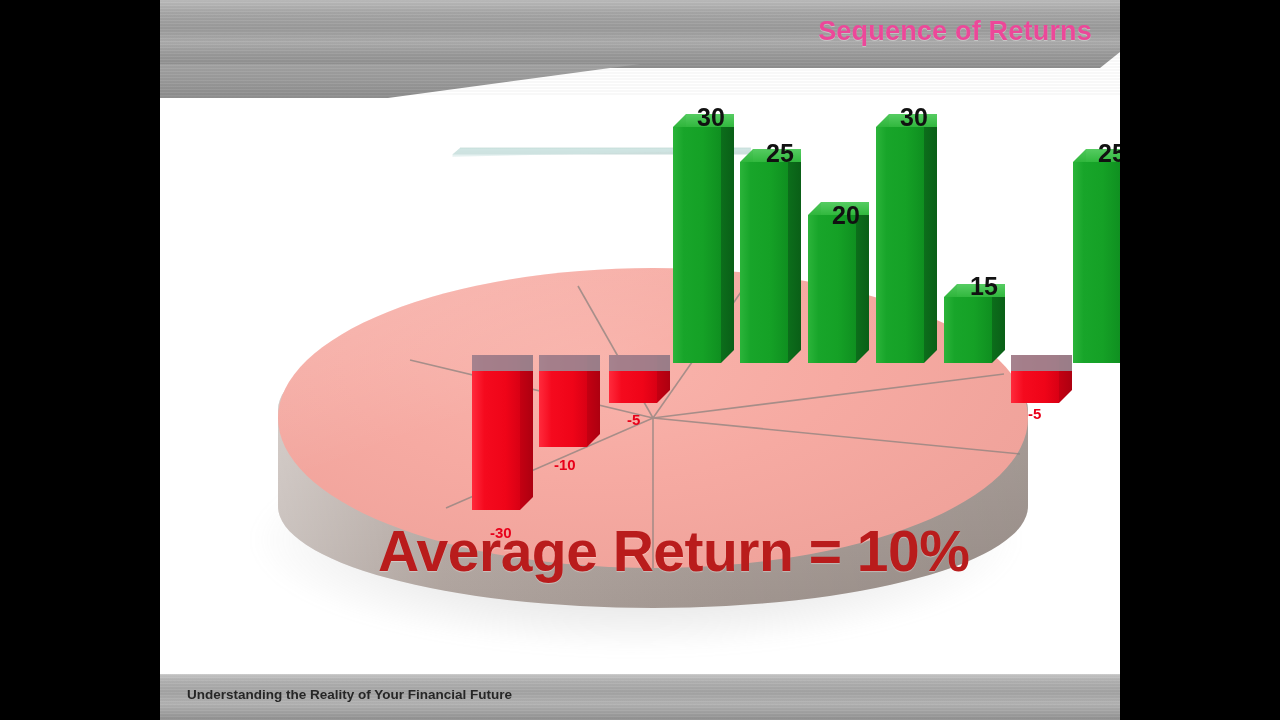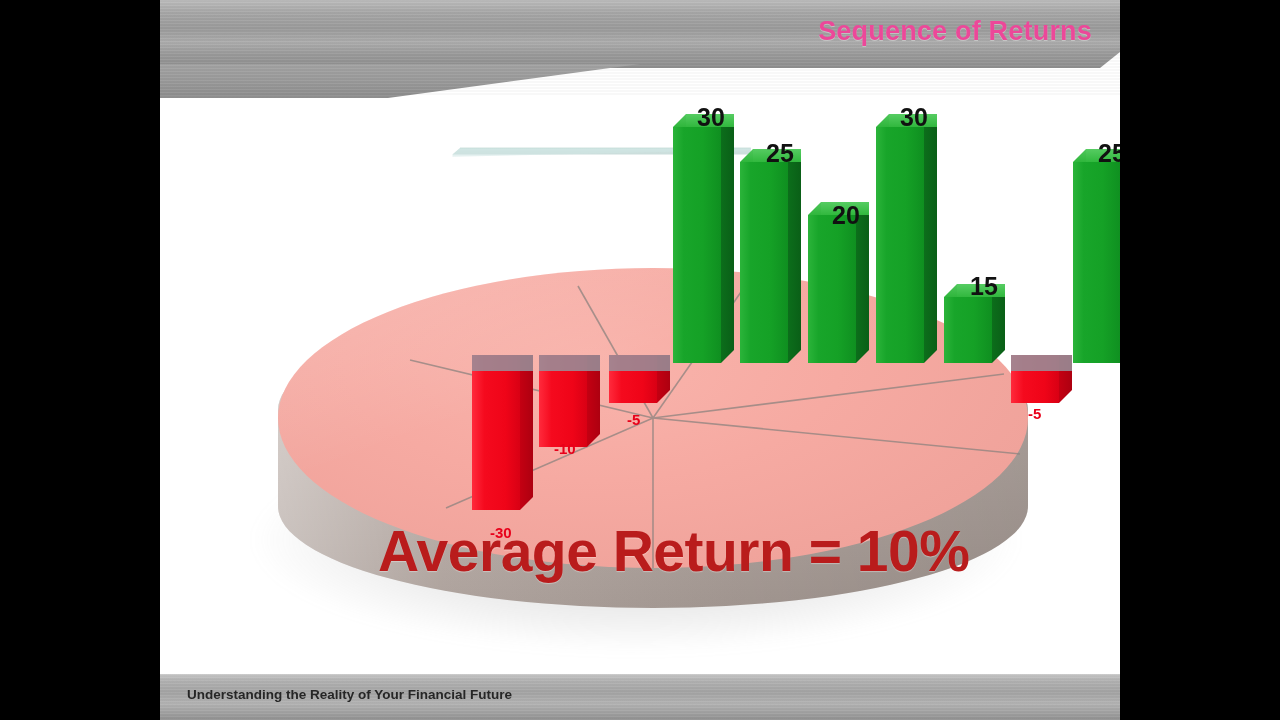--- a/index.html
+++ b/index.html
@@ -145,21 +145,21 @@
             <div class="face"></div>
             <div class="side"></div>
             <div class="cap"></div>
           </div>
           <div class="bar-label neg" style="left: 330px; top: 524px;">-30</div>
           <div class="bar down" style="left: 379px; width: 48px; height: 92px; top: 355px;">
             <div class="face"></div>
             <div class="side"></div>
             <div class="cap"></div>
           </div>
-          <div class="bar-label neg" style="left: 394px; top: 440px;">-10</div>
+          <div class="bar-label neg" style="left: 394px; top: 456px;">-10</div>
           <div class="bar down" style="left: 449px; width: 48px; height: 48px; top: 355px;">
             <div class="face"></div>
             <div class="side"></div>
             <div class="cap"></div>
           </div>
           <div class="bar-label neg" style="left: 467px; top: 411px;">-5</div>
           <div class="bar up" style="left: 513px; width: 48px; height: 236px; top: 127px;">
             <div class="face"></div>
             <div class="side"></div>
             <div class="top"></div>

